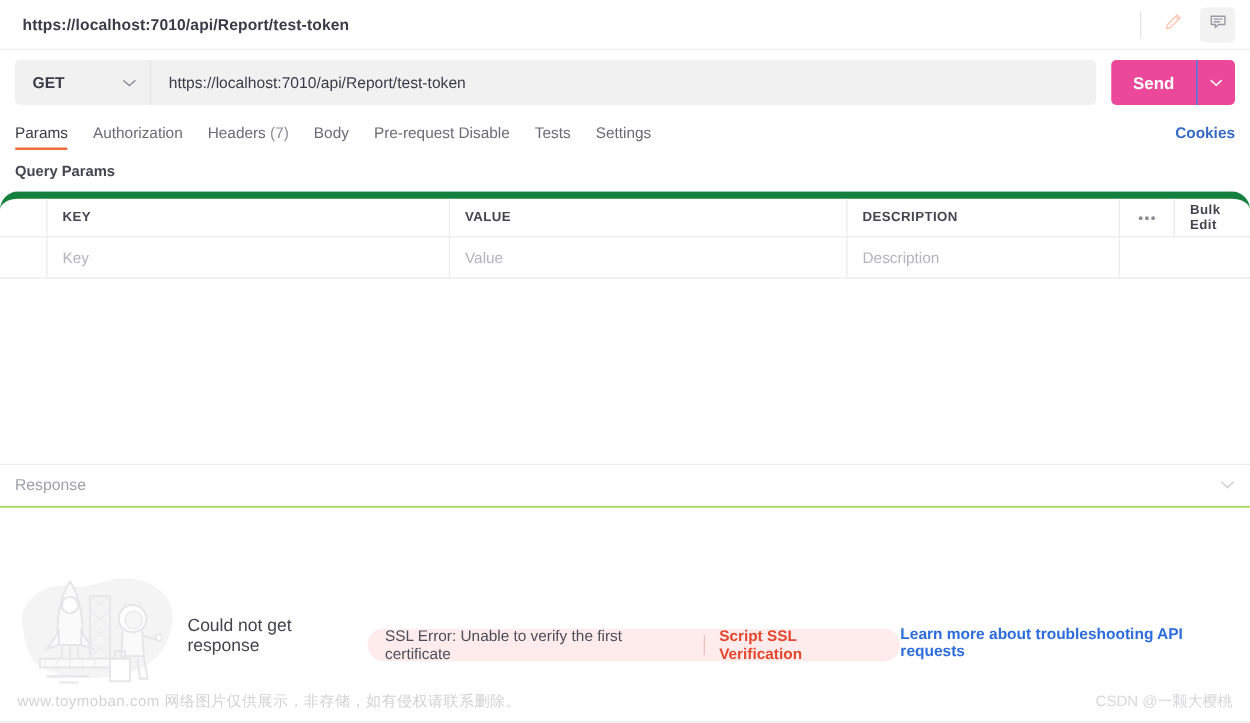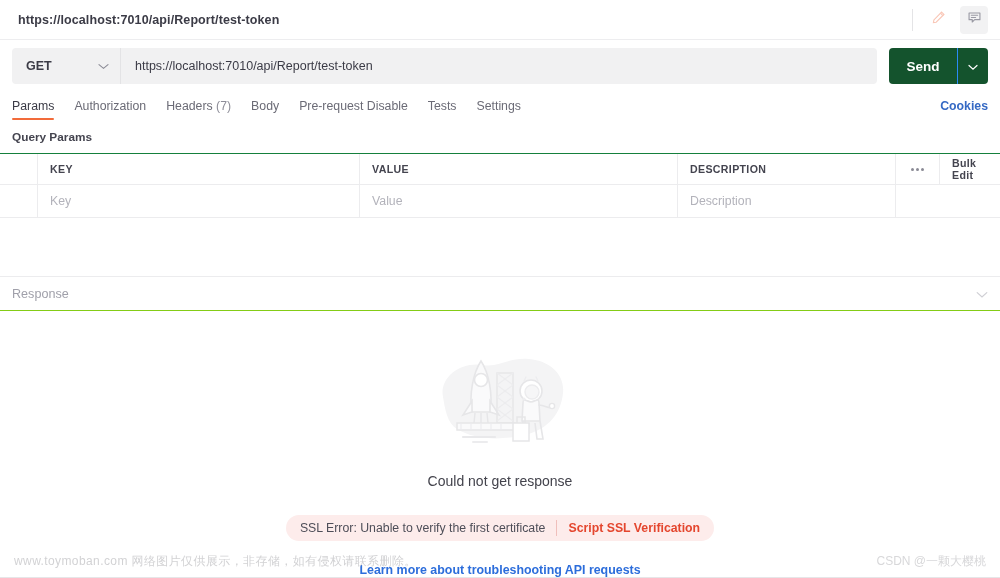--- a/index.html
+++ b/index.html
@@ -131,21 +131,21 @@
     font-family: "Liberation Sans", sans-serif;
     outline: none;
   }
   .send-group {
     display: flex;
     align-items: stretch;
     margin-left: 12px;
     height: 36px;
     border-radius: 4px;
     overflow: hidden;
-    background: #14532d;
+    background: #ec4899;
   }
   .send-btn {
     display: flex;
     align-items: center;
     justify-content: center;
     width: 68px;
     color: #fff;
     font-size: 13.5px;
     font-weight: bold;
     cursor: pointer;
@@ -208,21 +208,22 @@
   }
 
   
   .qp-label {
     font-size: 11.8px;
     font-weight: bold;
     color: #44444f;
     padding: 10px 12px 9px 12px;
   }
   .tablewrap {
-    border-top: 1px solid #15803d;
+    border-top: 6px solid #15803d;
+    border-radius: 15px;
   }
   .trow {
     display: flex;
     align-items: stretch;
     border-bottom: 1px solid #ececee;
     min-height: 30px;
   }
   .thead .tcell {
     font-size: 10.6px;
     font-weight: bold;
@@ -283,21 +284,21 @@
     border-bottom: 1px solid #84cc16;
   }
   .resp-label {
     font-size: 12.6px;
     color: #a0a0aa;
     flex: 1;
   }
   .resp-body {
     flex: 1;
     display: flex;
-    flex-direction: column;
+    flex-direction: row;
     align-items: center;
     justify-content: flex-start;
     padding-top: 24px;
     box-sizing: border-box;
   }
   .illus {
     width: 150px;
     height: 128px;
     position: relative;
   }

